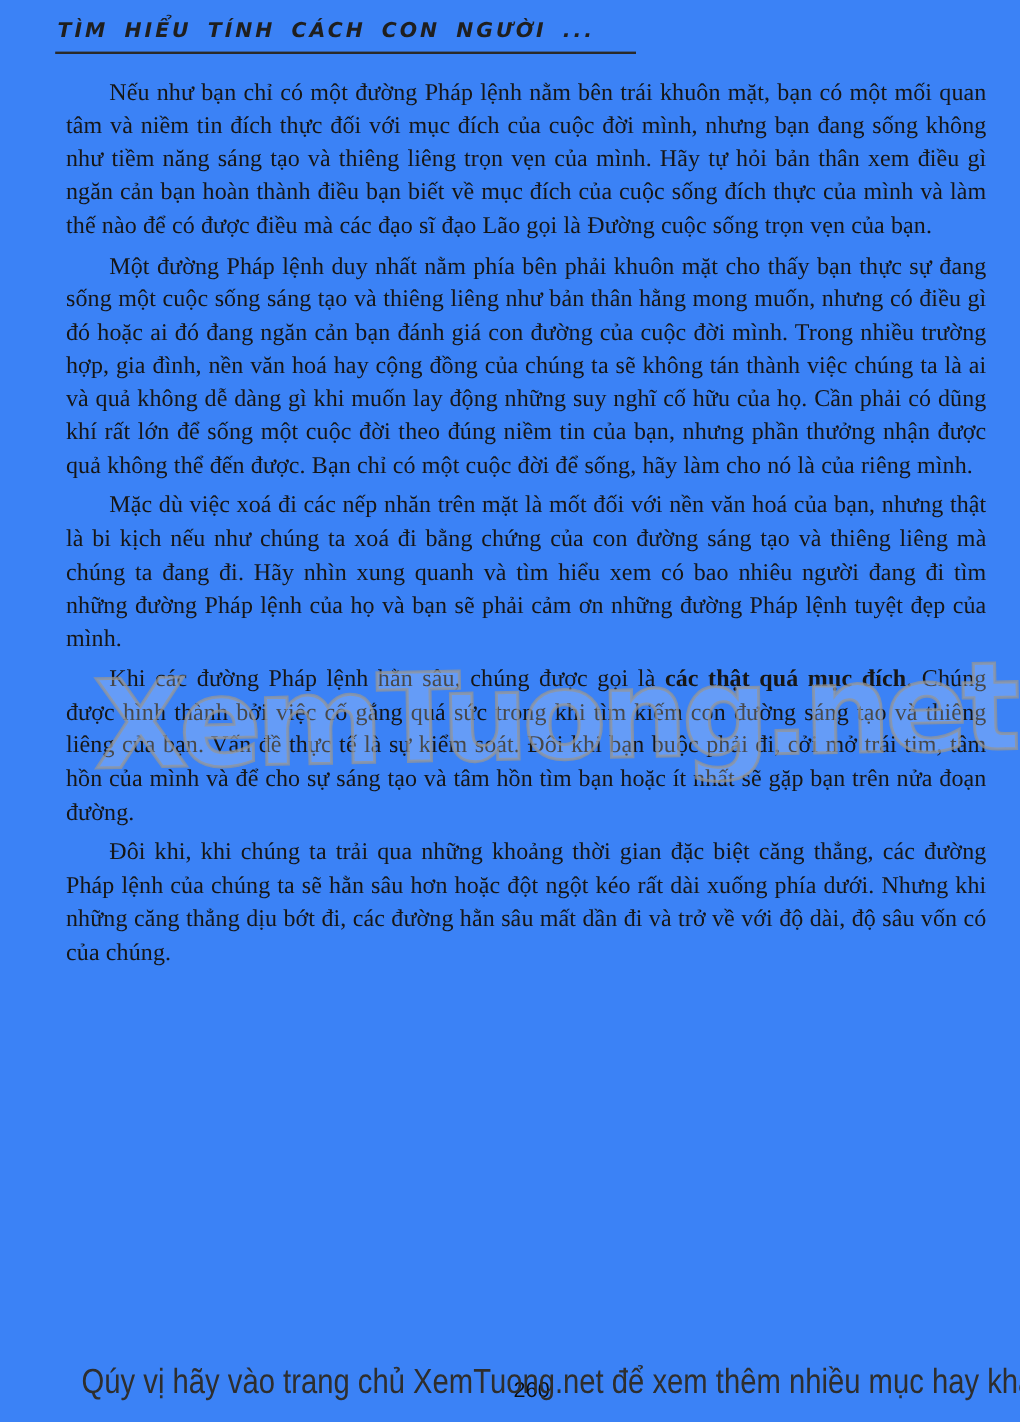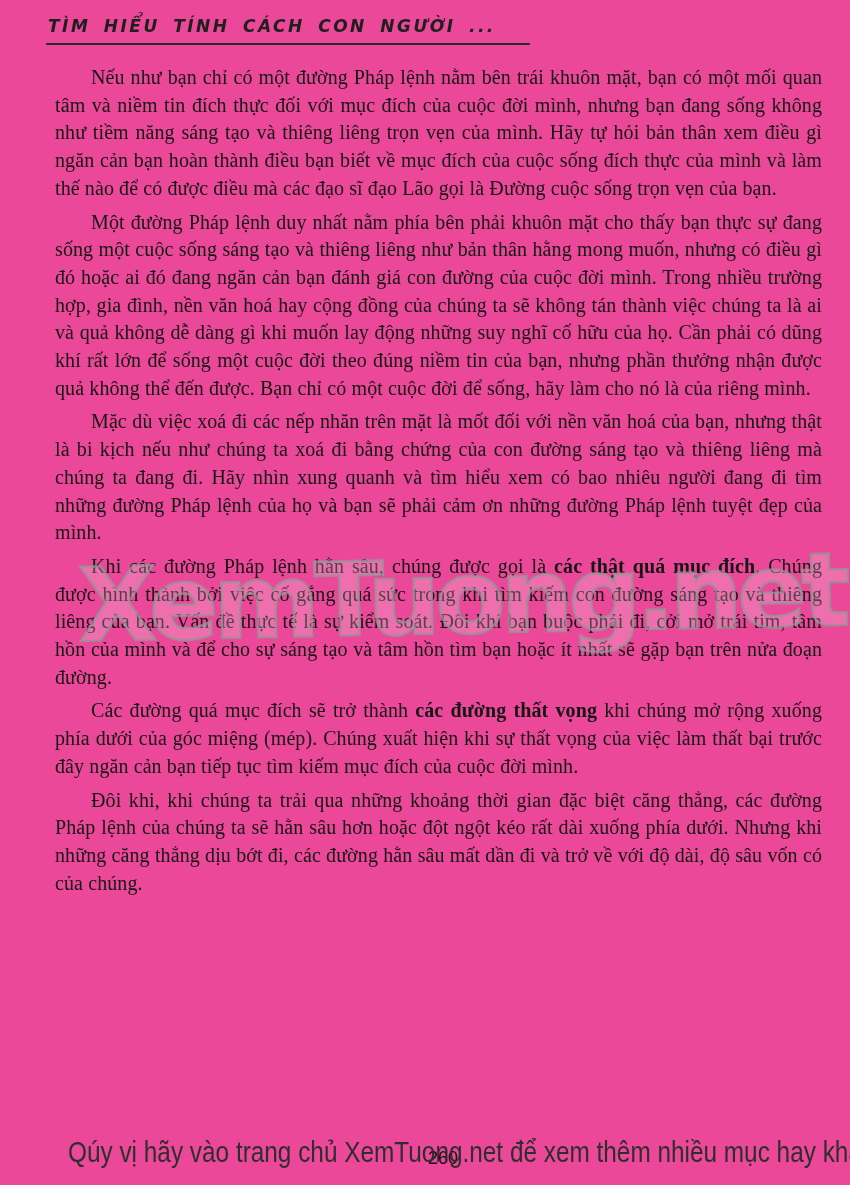--- a/index.html
+++ b/index.html
@@ -1,21 +1,21 @@
 <!DOCTYPE html>
 <html lang="vi"><head>
 <meta charset="utf-8">
 <style>
   html, body { margin: 0; padding: 0; background: #e8e8e8; }
   #page {
     position: relative;
     width: 850px;
     height: 1185px;
     margin: 0 auto;
-    background: #ec4899;
+    background: #3b82f6;
     overflow: hidden;
     color: #1b1b1b;
   }
 
   
   #running-head {
     position: absolute;
     top: 16px;
     left: 46px;
     font-family: "DejaVu Sans", sans-serif;
@@ -98,21 +98,20 @@
 
 <div id="page">
 
   <div id="running-head">TÌM HIỂU TÍNH CÁCH CON NGƯỜI ...</div>
 
   <div id="body-text">
       <p>Nếu như bạn chỉ có một đường Pháp lệnh nằm bên trái khuôn mặt, bạn có một mối quan tâm và niềm tin đích thực đối với mục đích của cuộc đời mình, nhưng bạn đang sống không như tiềm năng sáng tạo và thiêng liêng trọn vẹn của mình. Hãy tự hỏi bản thân xem điều gì ngăn cản bạn hoàn thành điều bạn biết về mục đích của cuộc sống đích thực của mình và làm thế nào để có được điều mà các đạo sĩ đạo Lão gọi là Đường cuộc sống trọn vẹn của bạn.</p>
       <p>Một đường Pháp lệnh duy nhất nằm phía bên phải khuôn mặt cho thấy bạn thực sự đang sống một cuộc sống sáng tạo và thiêng liêng như bản thân hằng mong muốn, nhưng có điều gì đó hoặc ai đó đang ngăn cản bạn đánh giá con đường của cuộc đời mình. Trong nhiều trường hợp, gia đình, nền văn hoá hay cộng đồng của chúng ta sẽ không tán thành việc chúng ta là ai và quả không dễ dàng gì khi muốn lay động những suy nghĩ cố hữu của họ. Cần phải có dũng khí rất lớn để sống một cuộc đời theo đúng niềm tin của bạn, nhưng phần thưởng nhận được quả không thể đến được. Bạn chỉ có một cuộc đời để sống, hãy làm cho nó là của riêng mình.</p>
       <p>Mặc dù việc xoá đi các nếp nhăn trên mặt là mốt đối với nền văn hoá của bạn, nhưng thật là bi kịch nếu như chúng ta xoá đi bằng chứng của con đường sáng tạo và thiêng liêng mà chúng ta đang đi. Hãy nhìn xung quanh và tìm hiểu xem có bao nhiêu người đang đi tìm những đường Pháp lệnh của họ và bạn sẽ phải cảm ơn những đường Pháp lệnh tuyệt đẹp của mình.</p>
       <p>Khi các đường Pháp lệnh hằn sâu, chúng được gọi là <b>các thật quá mục đích</b>. Chúng được hình thành bởi việc cố gắng quá sức trong khi tìm kiếm con đường sáng tạo và thiêng liêng của bạn. Vấn đề thực tế là sự kiểm soát. Đôi khi bạn buộc phải đi, cởi mở trái tim, tâm hồn của mình và để cho sự sáng tạo và tâm hồn tìm bạn hoặc ít nhất sẽ gặp bạn trên nửa đoạn đường.</p>
-      <p>Các đường quá mục đích sẽ trở thành <b>các đường thất vọng</b> khi chúng mở rộng xuống phía dưới của góc miệng (mép). Chúng xuất hiện khi sự thất vọng của việc làm thất bại trước đây ngăn cản bạn tiếp tục tìm kiếm mục đích của cuộc đời mình.</p>
       <p>Đôi khi, khi chúng ta trải qua những khoảng thời gian đặc biệt căng thẳng, các đường Pháp lệnh của chúng ta sẽ hằn sâu hơn hoặc đột ngột kéo rất dài xuống phía dưới. Nhưng khi những căng thẳng dịu bớt đi, các đường hằn sâu mất dần đi và trở về với độ dài, độ sâu vốn có của chúng.</p>
     </div>
 
   <div id="watermark">XemTuong.net</div>
 
   <div id="footer-line">Qúy vị hãy vào trang chủ XemTuong.net để xem thêm nhiều mục hay khác</div>
 
   <div id="page-number">260</div>
 
 </div>

